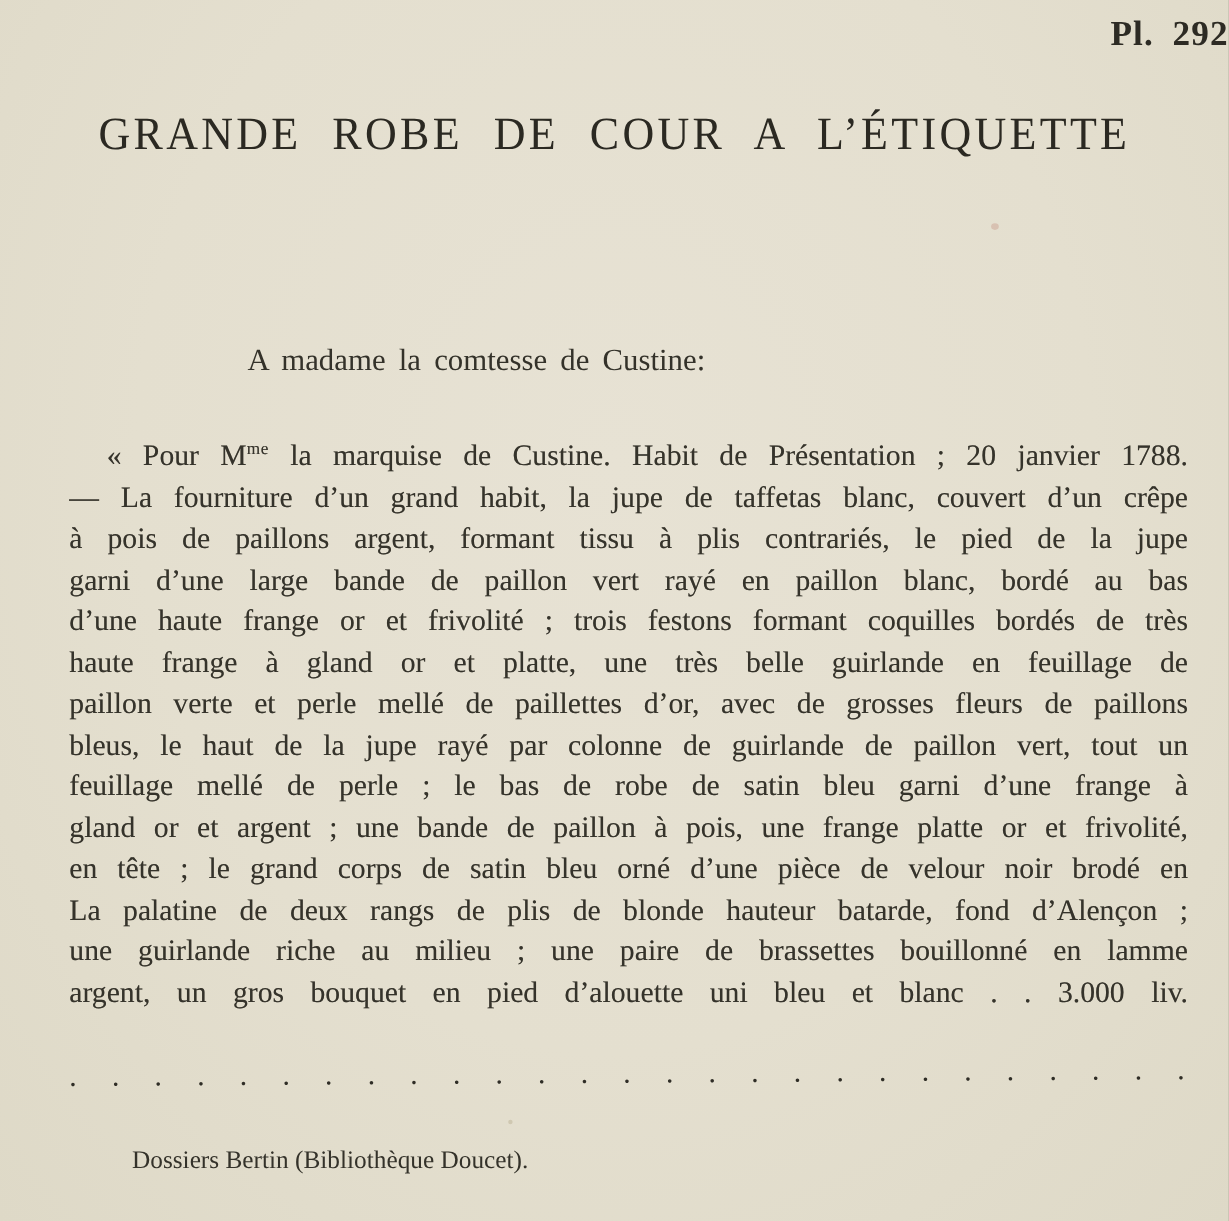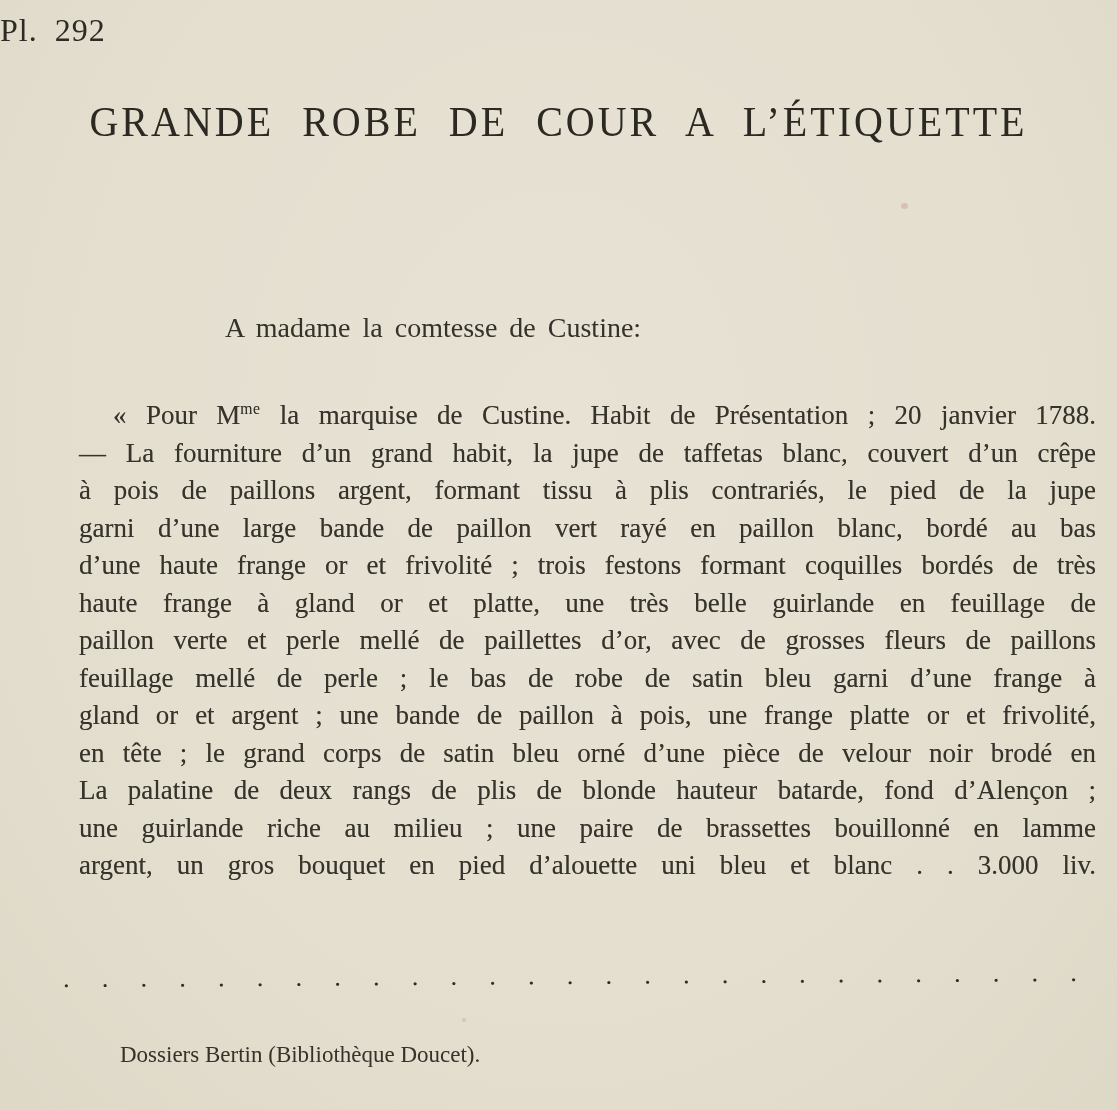--- a/index.html
+++ b/index.html
@@ -14,23 +14,23 @@
     overflow: hidden;
     background: radial-gradient(ellipse at 50% 38%, #e7e2d4 0%, #e4dfcf 55%, #ded9c7 100%);
     font-family: "Liberation Serif", "DejaVu Serif", serif;
     color: #35332b;
   }
   .plate-number {
     position: absolute;
     top: 12px;
     left: 0;
     width: 100%;
-    text-align: left;
+    text-align: right;
     font-size: 32px;
-    font-weight: normal;
+    font-weight: bold;
     letter-spacing: 1px;
     word-spacing: 8px;
     color: #2d2b24;
   }
   .page-title {
     position: absolute;
     top: 98px;
     left: 0;
     width: 100%;
     margin: 0;
@@ -46,21 +46,21 @@
     position: absolute;
     top: 312px;
     left: 225px;
     font-size: 28px;
     word-spacing: 5px;
     color: #34322a;
   }
   .paragraph {
     position: absolute;
     top: 390px;
-    left: 79px;
+    left: 63px;
     width: 1017px;
     font-size: 27px;
     line-height: 37.5px;
     color: #35332b;
     text-shadow: 0 0 0.6px rgba(53, 48, 38, 0.45);
   }
   .pline {
     text-align: justify;
     text-align-last: justify;
     white-space: normal;
@@ -126,20 +126,21 @@
   <div class="salutation">A madame la comtesse de Custine:</div>
 
   <div class="paragraph">
     <div class="pline first"><span>« Pour M</span><sup>me</sup><span> la marquise de Custine. Habit de Présentation ; 20 janvier 1788.</span></div>
     <div class="pline">— La fourniture d’un grand habit, la jupe de taffetas blanc, couvert d’un crêpe</div>
     <div class="pline">à pois de paillons argent, formant tissu à plis contrariés, le pied de la jupe</div>
     <div class="pline">garni d’une large bande de paillon vert rayé en paillon blanc, bordé au bas</div>
     <div class="pline">d’une haute frange or et frivolité ; trois festons formant coquilles bordés de très</div>
     <div class="pline">haute frange à gland or et platte, une très belle guirlande en feuillage de</div>
     <div class="pline">paillon verte et perle mellé de paillettes d’or, avec de grosses fleurs de paillons</div>
+    <div class="pline">bleus, le haut de la jupe rayé par colonne de guirlande de paillon vert, tout un</div>
     <div class="pline">feuillage mellé de perle ; le bas de robe de satin bleu garni d’une frange à</div>
     <div class="pline">gland or et argent ; une bande de paillon à pois, une frange platte or et frivolité,</div>
     <div class="pline">en tête ; le grand corps de satin bleu orné d’une pièce de velour noir brodé en</div>
     <div class="pline">La palatine de deux rangs de plis de blonde hauteur batarde, fond d’Alençon ;</div>
     <div class="pline">une guirlande riche au milieu ; une paire de brassettes bouillonné en lamme</div>
     <div class="pline">argent, un gros bouquet en pied d’alouette uni bleu et blanc . . 3.000 liv.</div>
   </div>
 
   <div class="dots-row">. . . . . . . . . . . . . . . . . . . . . . . . . . .</div>
 

